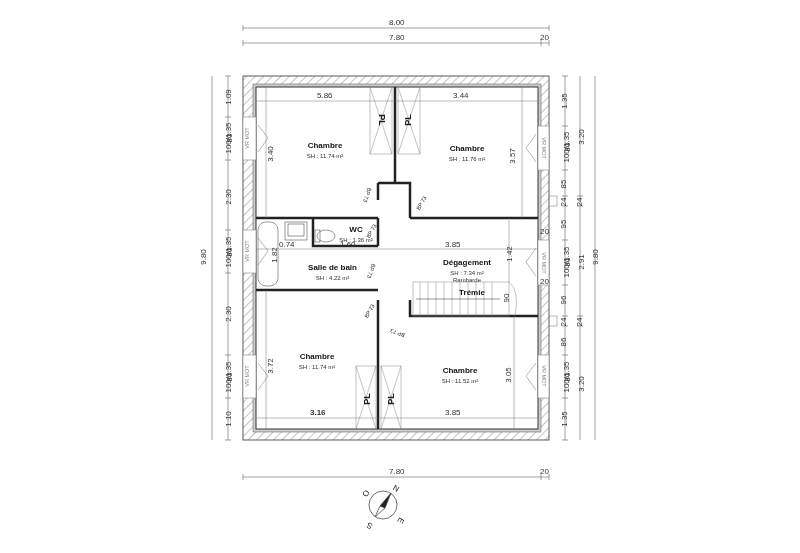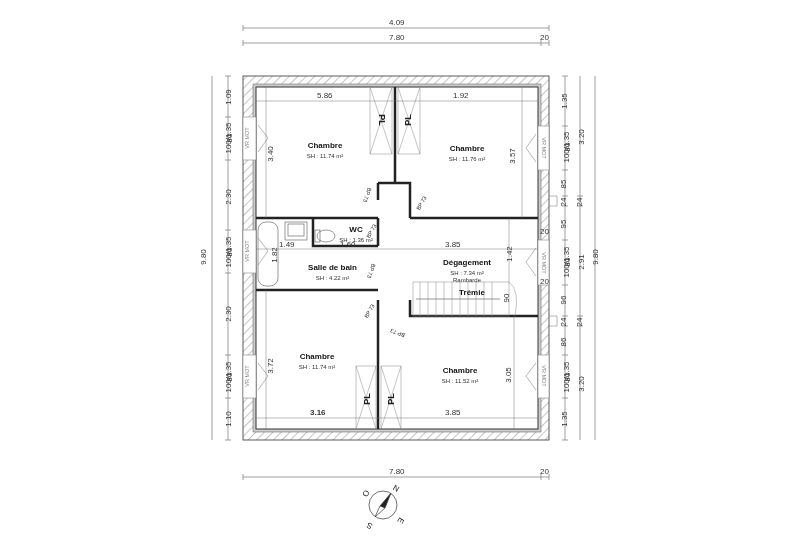--- a/index.html
+++ b/index.html
@@ -168,21 +168,21 @@
     <line x1="509" y1="218" x2="509" y2="282"></line>
   </g>
 
   <g stroke="#333" stroke-width="0.7" fill="none">
     <circle cx="383" cy="505" r="14"></circle>
     <polygon points="391,493 380,506 385,508" fill="#222"></polygon>
     <polygon points="375,517 380,506 385,508" fill="#fff"></polygon>
   </g>
 </svg>
 
-<span class="lbl" style="left:389px;top:19px;">4.09</span>
+<span class="lbl" style="left:389px;top:19px;">8.00</span>
 <span class="lbl" style="left:389px;top:34px;">7.80</span>
 <span class="lbl" style="left:540px;top:34px;">20</span>
 <span class="lbl" style="left:389px;top:468px;">7.80</span>
 <span class="lbl" style="left:540px;top:468px;">20</span>
 
 <span class="lbl v" style="left:196px;top:253px;">9.80</span>
 <span class="lbl v" style="left:221px;top:93px;">1.09</span>
 <span class="lbl v" style="left:213px;top:134px;">100/1.35</span>
 <span class="lbl v" style="left:226px;top:134px;">80</span>
 <span class="lbl v" style="left:221px;top:193px;">2.30</span>
@@ -217,24 +217,24 @@
 <span class="lbl" style="left:540px;top:278px;">20</span>
 
 <span class="tiny v" style="left:236px;top:135px;">VR MOT</span>
 <span class="tiny v" style="left:236px;top:248px;">VR MOT</span>
 <span class="tiny v" style="left:236px;top:373px;">VR MOT</span>
 <span class="tiny v2" style="left:533px;top:145px;">VR MOT</span>
 <span class="tiny v2" style="left:533px;top:260px;">VR MOT</span>
 <span class="tiny v2" style="left:533px;top:373px;">VR MOT</span>
 
 <span class="lbl" style="left:317px;top:92px;">5.86</span>
-<span class="lbl" style="left:453px;top:92px;">1.92</span>
+<span class="lbl" style="left:453px;top:92px;">3.44</span>
 <span class="lbl v" style="left:263px;top:150px;">3.40</span>
 <span class="lbl v" style="left:505px;top:152px;">3.57</span>
-<span class="lbl" style="left:279px;top:241px;">1.49</span>
+<span class="lbl" style="left:279px;top:241px;">0.74</span>
 <span class="lbl v" style="left:267px;top:251px;">1.82</span>
 <span class="lbl" style="left:340px;top:241px;text-align:center;">1.60</span>
 <span class="lbl" style="left:445px;top:241px;">3.85</span>
 <span class="lbl v" style="left:502px;top:250px;">1.42</span>
 <span class="lbl v" style="left:503px;top:294px;">90</span>
 <span class="lbl v" style="left:263px;top:362px;">3.72</span>
 <span class="lbl" style="left:310px;top:409px;font-weight:bold;">3.16</span>
 <span class="lbl" style="left:445px;top:409px;">3.85</span>
 <span class="lbl v" style="left:501px;top:371px;">3.05</span>
 

